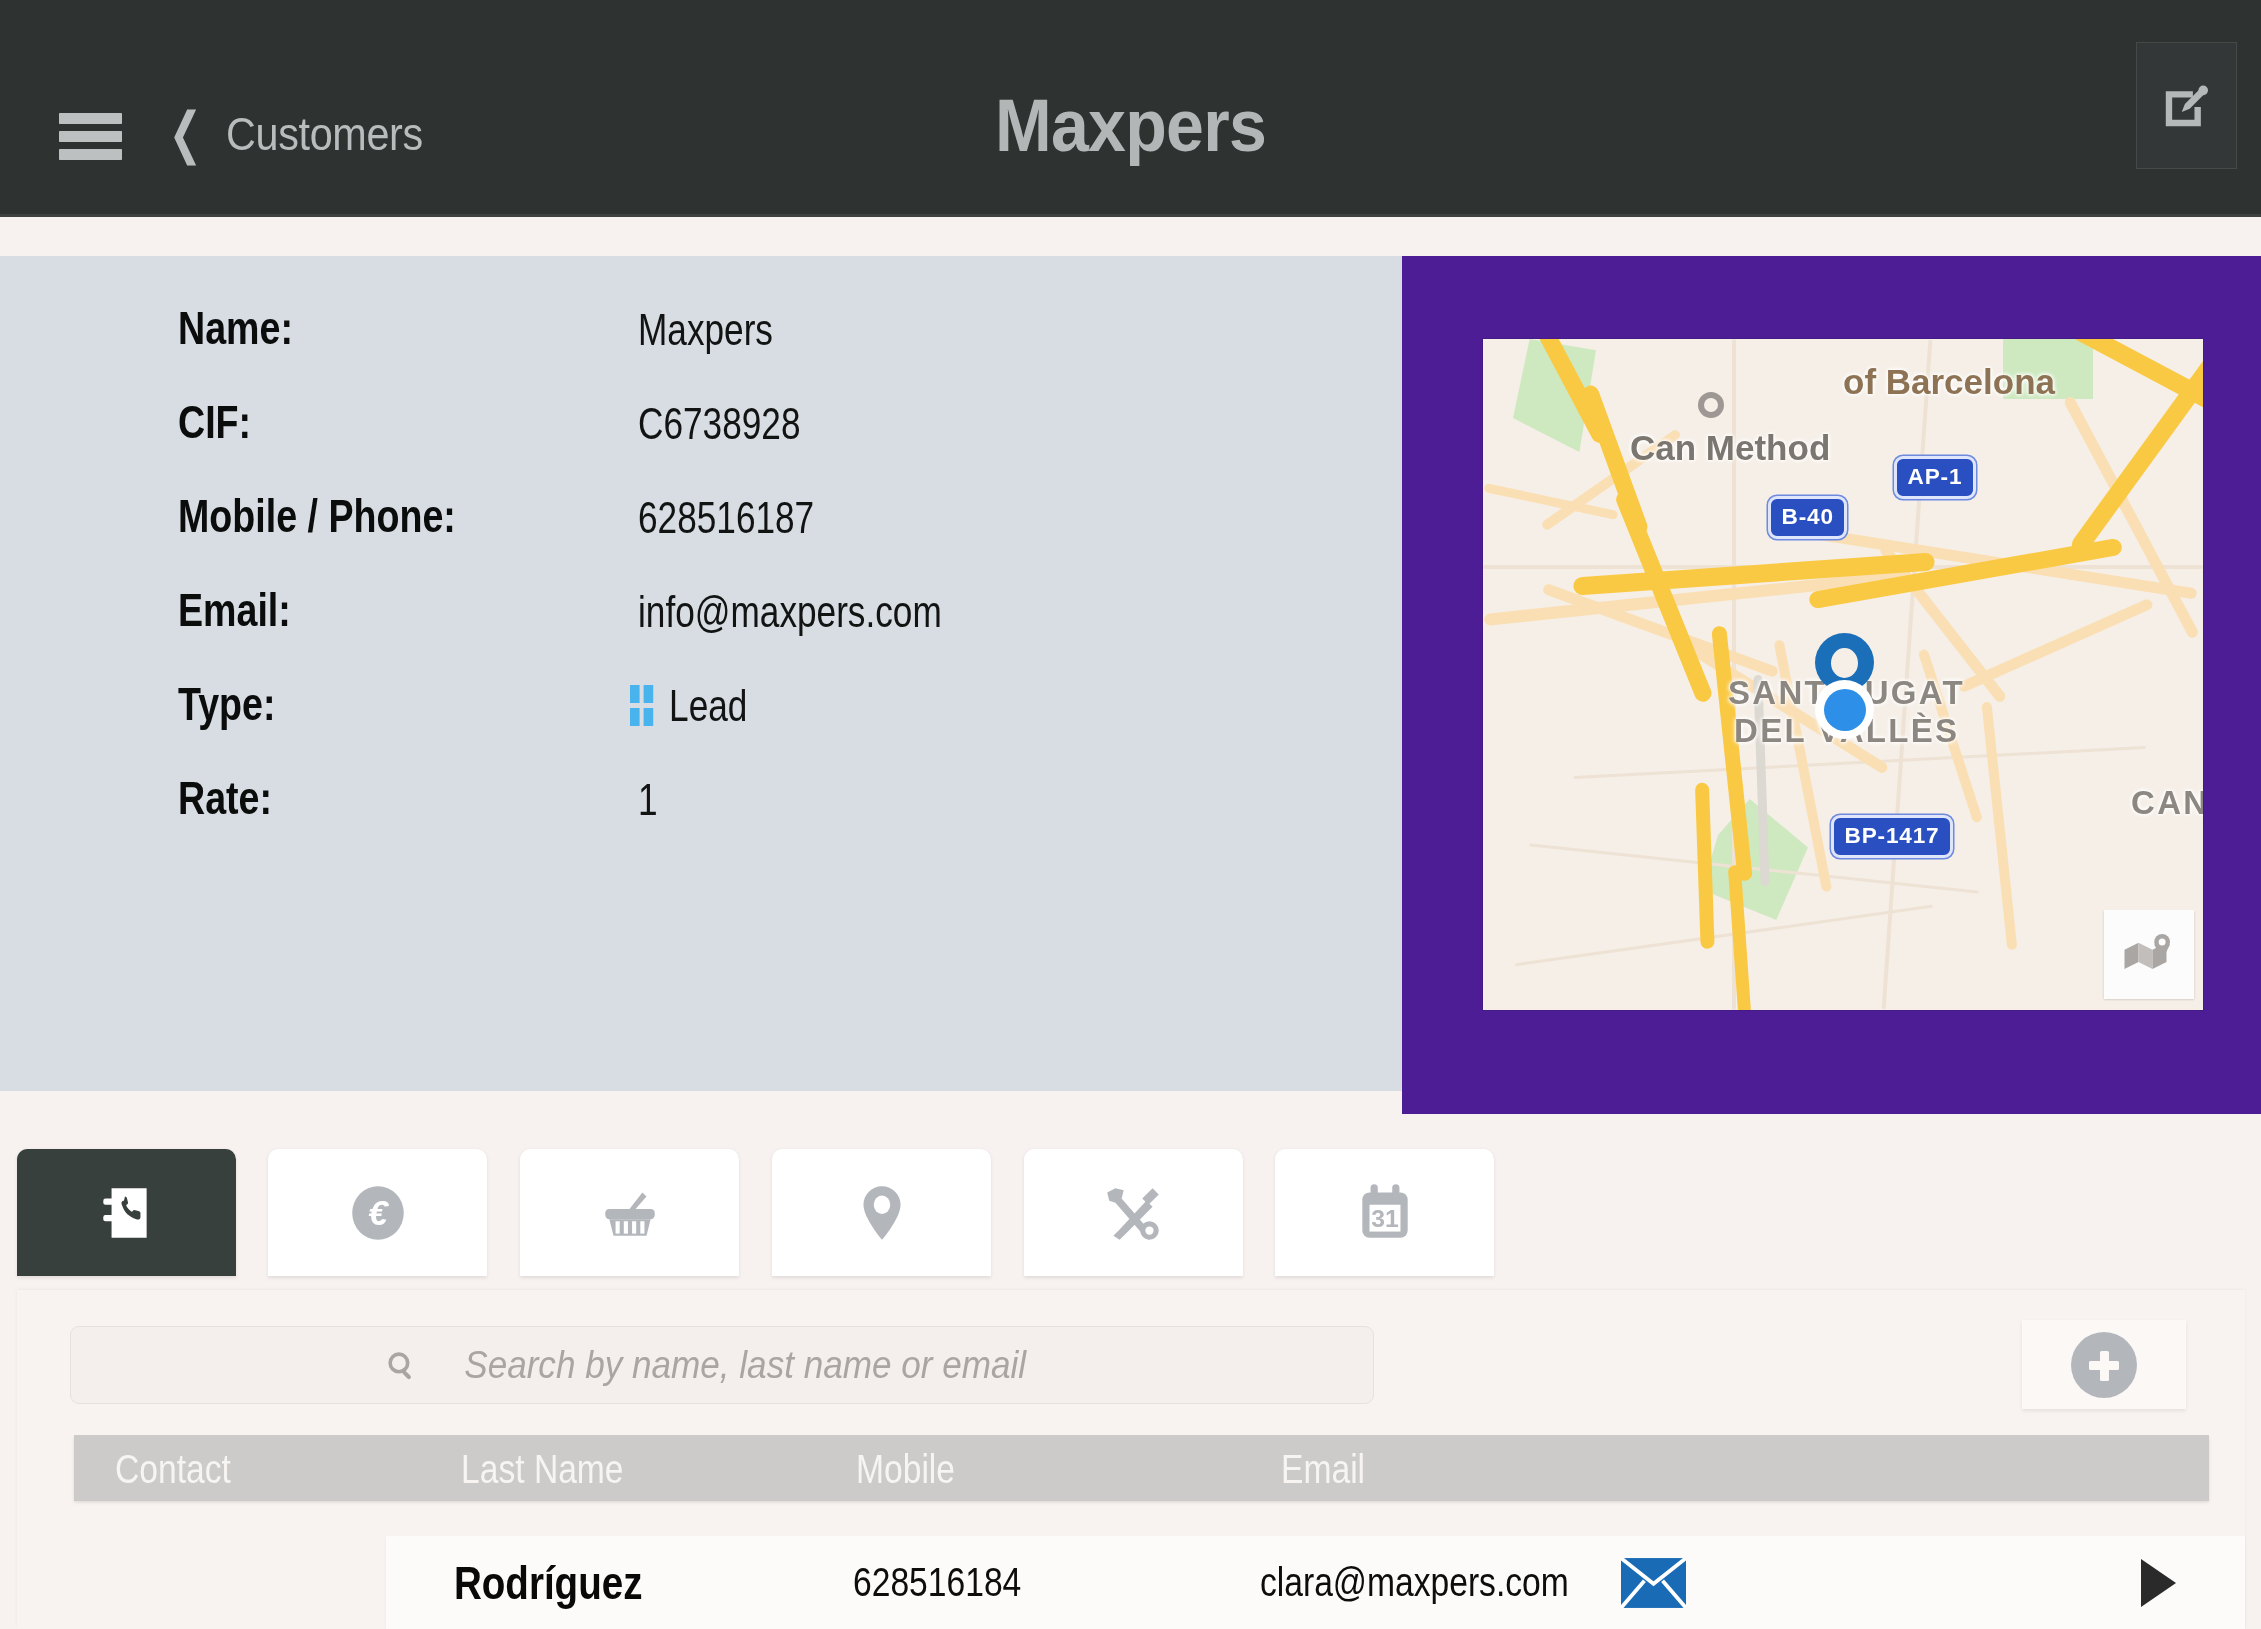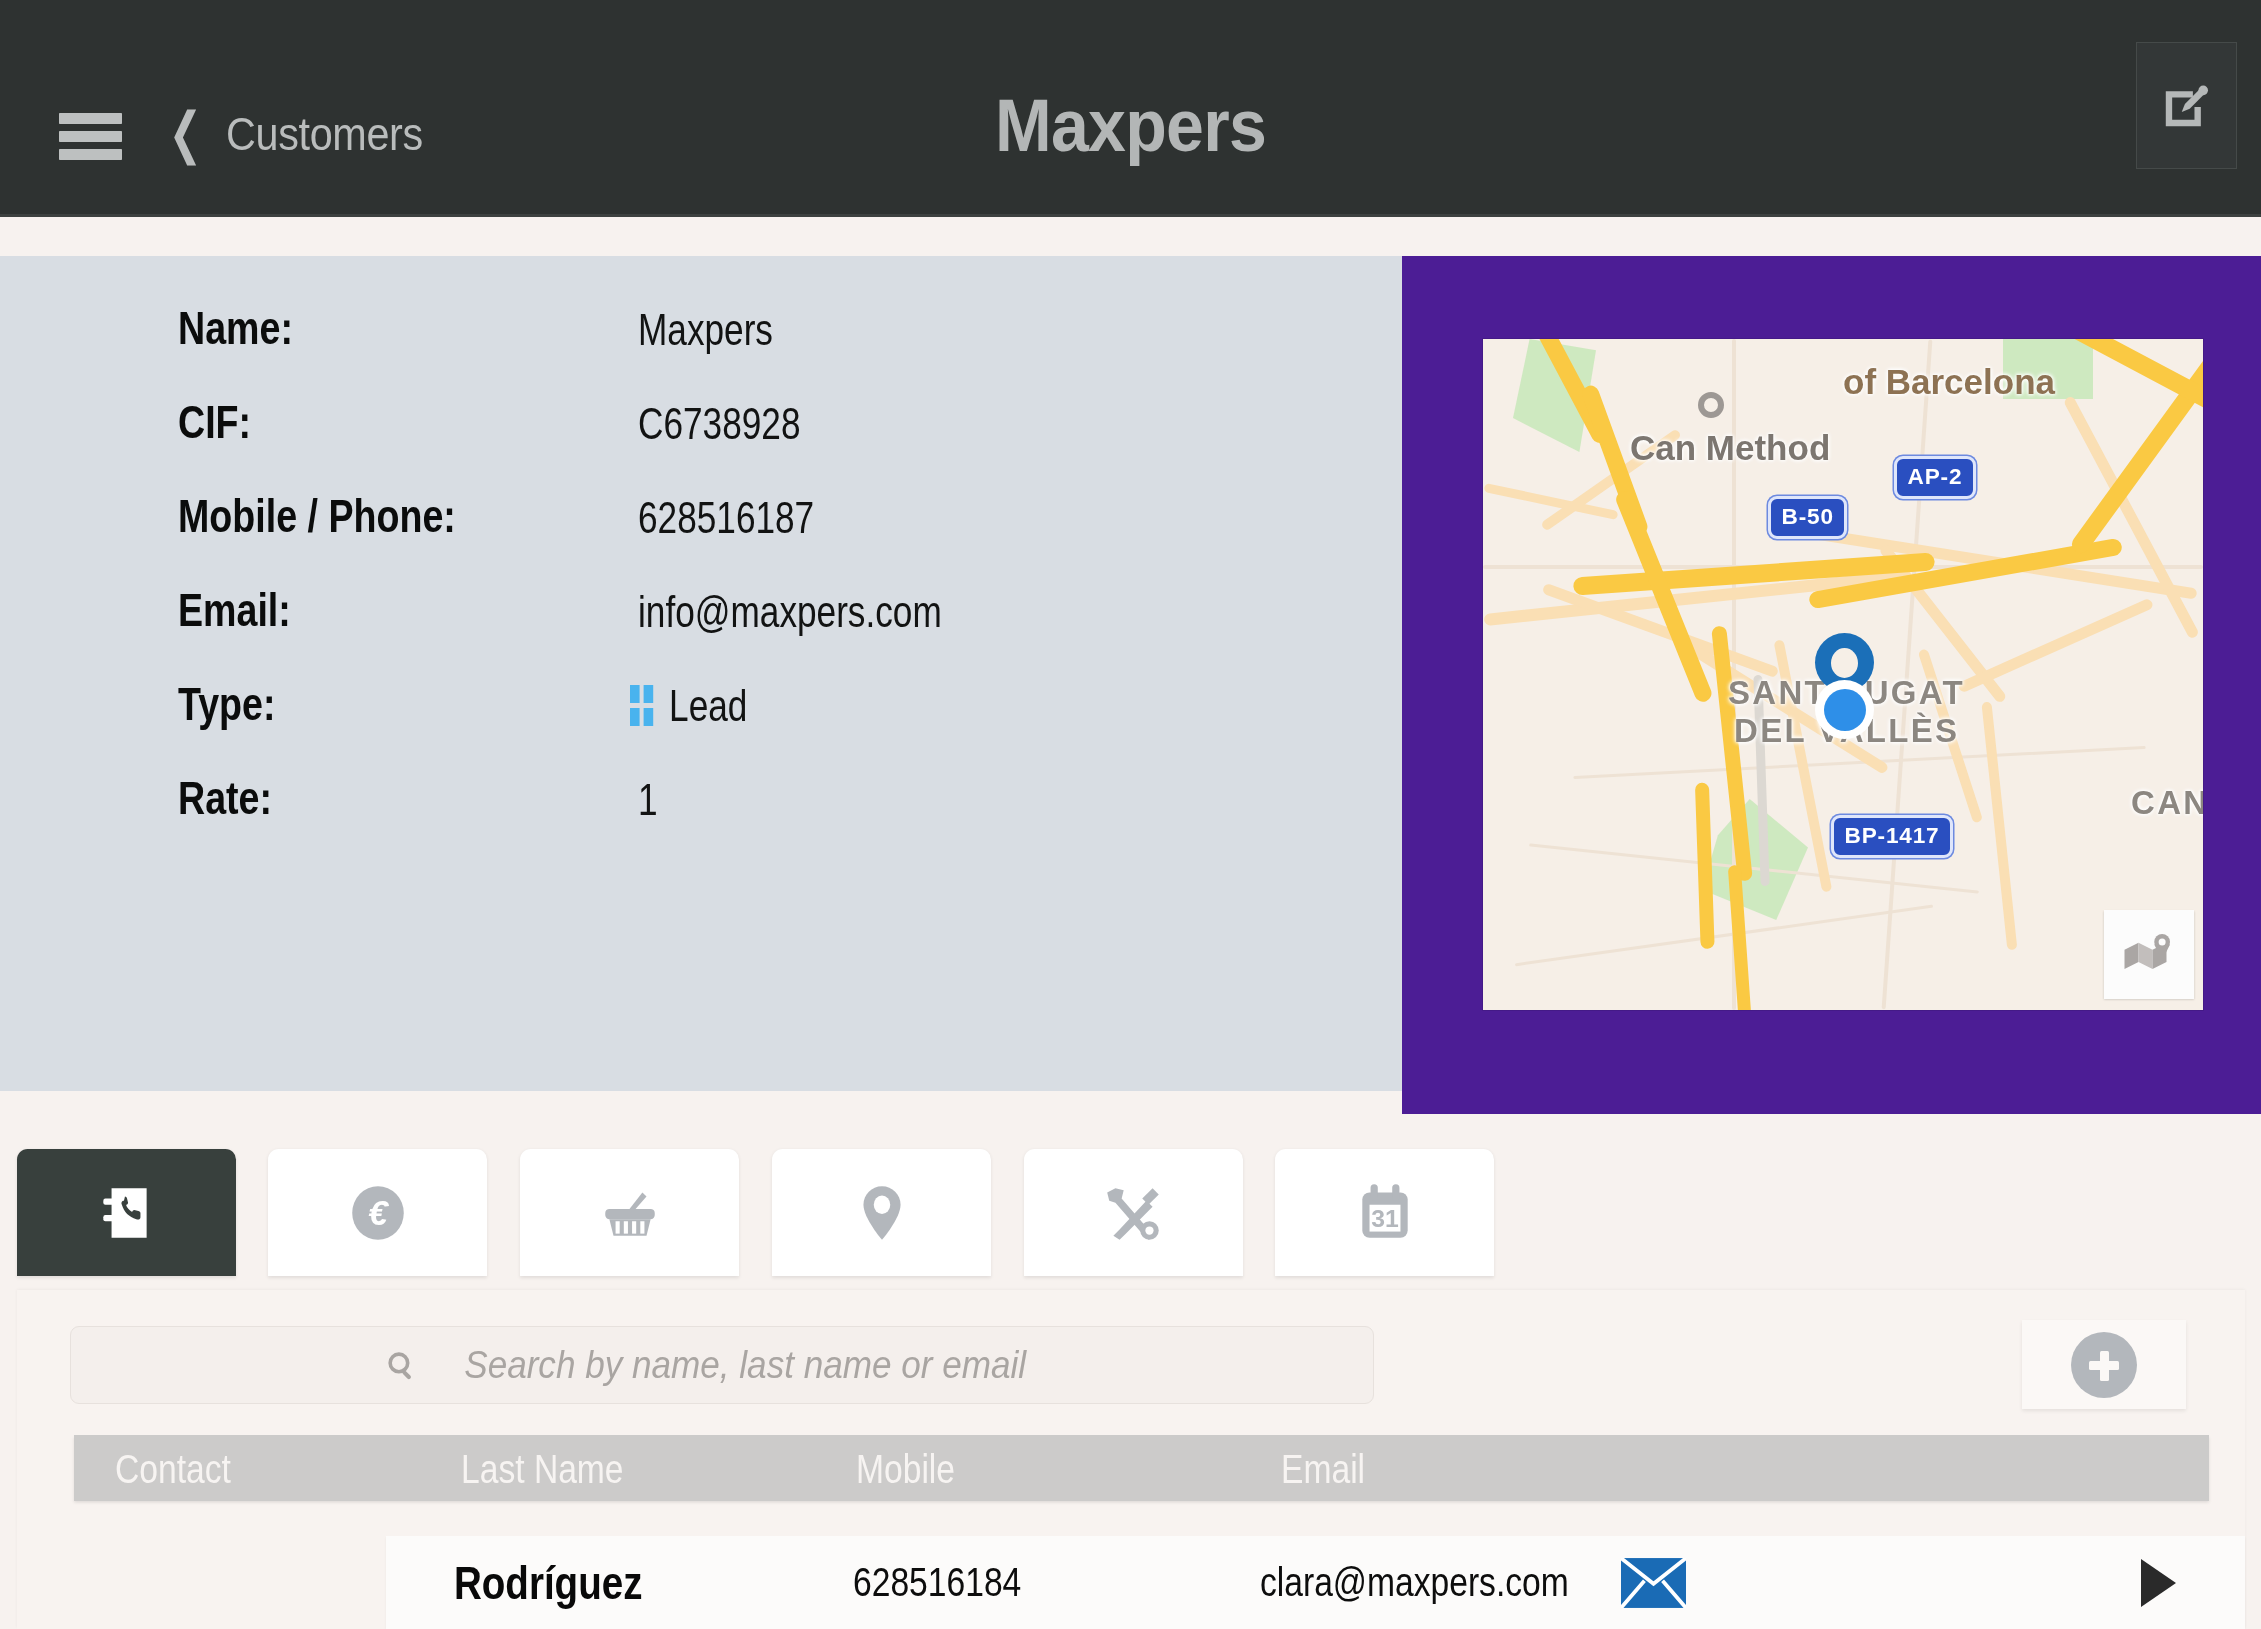--- a/index.html
+++ b/index.html
@@ -361,22 +361,22 @@
       <div class="road" style="left:181px; top:595px; width:151px; height:13px; transform:rotate(86deg);"></div>
 
       <div style="position:absolute;left:215px;top:53px;width:26px;height:26px;border-radius:50%;border:6.8px solid #9d9894;background:#f6efe7;"></div>
 
       <div class="map-text brown" style="left:360px; top:22.6px; font-size:35px;">of Barcelona</div>
       <div class="map-text" style="left:147px; top:89px; font-size:35px;">Can Method</div>
       <div class="map-text" style="left:245px; top:335px; font-size:33px; letter-spacing:2.3px; color:#8c8781;">SANT CUGAT</div>
       <div class="map-text" style="left:251px; top:373px; font-size:33px; letter-spacing:2.3px; color:#8c8781;">DEL VALLÈS</div>
       <div class="map-text" style="left:648px; top:445px; font-size:33px; letter-spacing:2.3px; color:#8c8781;">CAN C</div>
 
-      <div class="shield" style="left:411px; top:117px;">AP-2</div>
-      <div class="shield" style="left:285px; top:157px;">B-50</div>
+      <div class="shield" style="left:411px; top:117px;">AP-1</div>
+      <div class="shield" style="left:285px; top:157px;">B-40</div>
       <div class="shield" style="left:348px; top:476px;">BP-1417</div>
 
       <div class="map-pin">
         <div class="tail"></div>
         <div class="head"></div>
         <div class="hole"></div>
       </div>
       <div class="map-dot">
           <i></i>
         </div>

